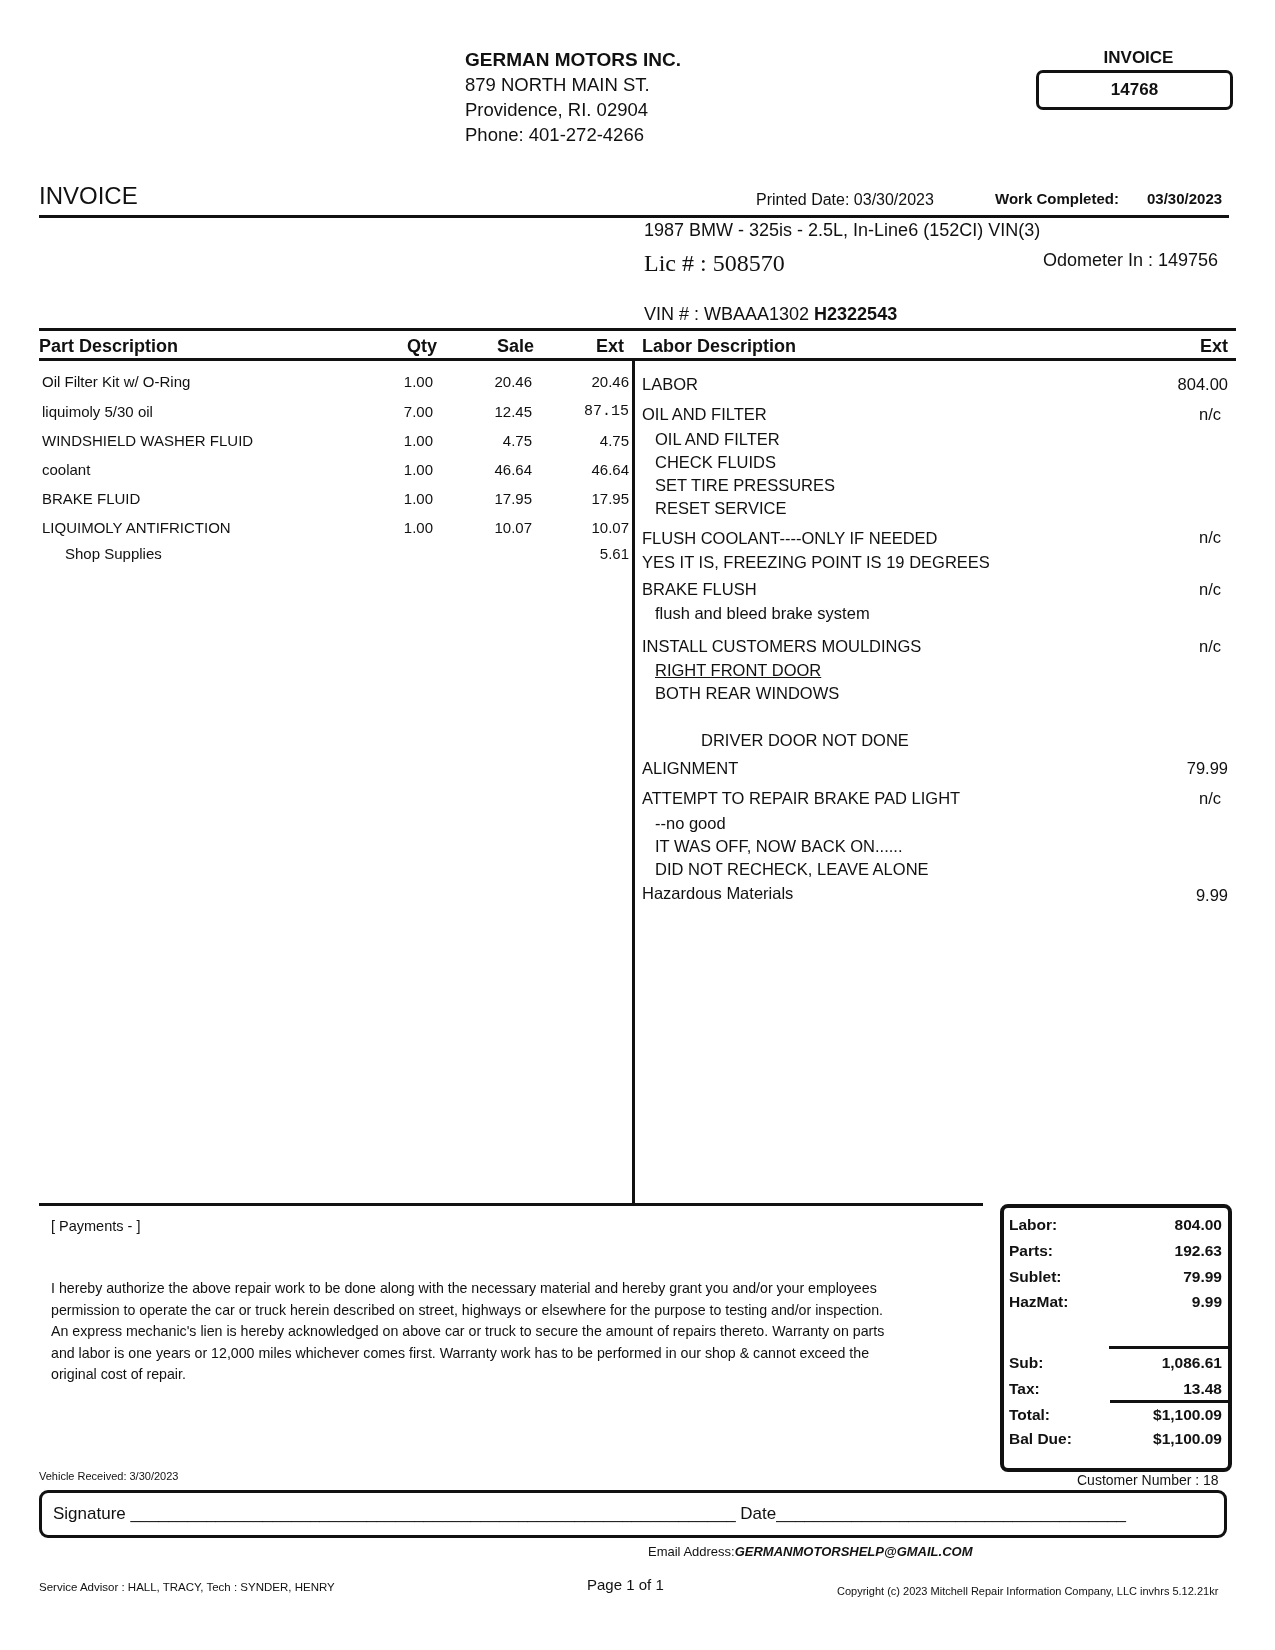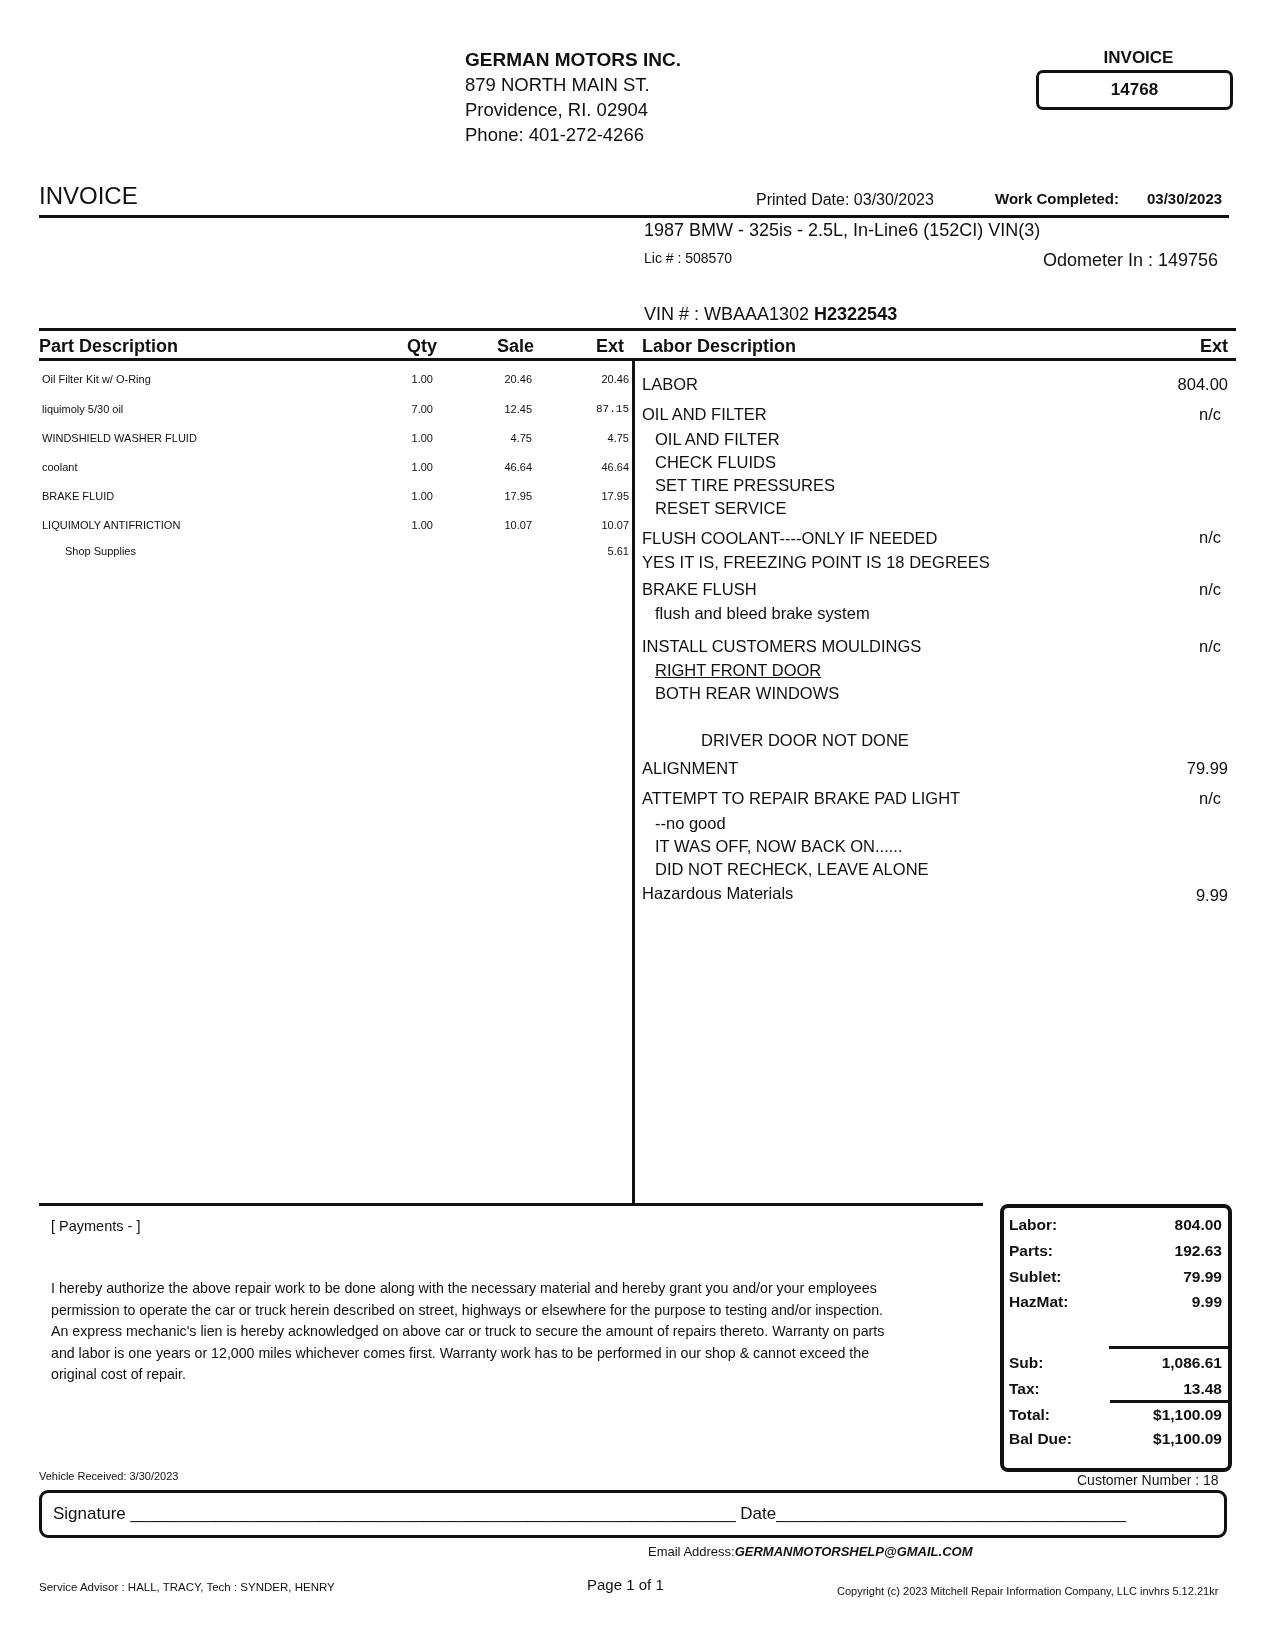--- a/index.html
+++ b/index.html
@@ -15,32 +15,32 @@
   .inv-box { left: 1036px; top: 70px; width: 191px; height: 34px; border: 3px solid #111; border-radius: 7px;
              text-align: center; font-weight: bold; font-size: 17px; line-height: 34px; }
 
   .title { left: 39px; top: 182px; font-size: 24px; }
   .printed { left: 756px; top: 191px; font-size: 16px; }
   .work-label { left: 995px; top: 190px; font-size: 15px; font-weight: bold; }
   .work-date { left: 1147px; top: 190px; font-size: 15px; font-weight: bold; }
   .rule-top { left: 39px; top: 215px; width: 1190px; height: 3px; background: #111; }
 
   .vehicle { left: 644px; top: 220px; font-size: 18px; }
-  .lic { left: 644px; top: 250px; font-size: 14px; }
+  .lic { left: 644px; top: 250px; font-size: 24px; font-family: Liberation Serif, serif; }
   .odo { left: 1043px; top: 250px; font-size: 18px; }
   .vin { left: 644px; top: 304px; font-size: 18px; }
   .vin .vin-bold { font-weight: bold; }
 
   .rule-head-top { left: 39px; top: 328px; width: 1197px; height: 3px; background: #111; }
   .rule-head-bot { left: 39px; top: 358px; width: 1197px; height: 3px; background: #111; }
   .th { top: 336px; font-size: 18px; font-weight: bold; }
 
   .col-divider { left: 632px; top: 361px; width: 3px; height: 844px; background: #111; }
 
-  .part-row { font-size: 11px; }
+  .part-row { font-size: 15px; }
   .labor-row { font-size: 16.5px; }
 
   .rule-mid { left: 39px; top: 1203px; width: 944px; height: 3px; background: #111; }
 
   .payments { left: 51px; top: 1218px; font-size: 14.5px; }
   .disclaimer { left: 51px; top: 1278px; width: 840px; font-size: 14.2px; line-height: 21.6px; white-space: normal; }
 
   .totals-box { left: 1000px; top: 1204px; width: 224px; height: 260px; border: 4px solid #111; border-radius: 8px; }
   .tot-label { font-size: 15.5px; font-weight: bold; }
   .tot-val { font-size: 15.5px; font-weight: bold; text-align: right; width: 140px; }
@@ -136,21 +136,21 @@
   <div class="abs labor-row" style="left:642px;top:405px;">OIL AND FILTER</div>
   <div class="abs labor-row r" style="left:1150px;top:405px;width:71px;">n/c</div>
 
   <div class="abs labor-row" style="left:655px;top:430px;">OIL AND FILTER</div>
   <div class="abs labor-row" style="left:655px;top:453px;">CHECK FLUIDS</div>
   <div class="abs labor-row" style="left:655px;top:476px;">SET TIRE PRESSURES</div>
   <div class="abs labor-row" style="left:655px;top:499px;">RESET SERVICE</div>
 
   <div class="abs labor-row" style="left:642px;top:529px;">FLUSH COOLANT----ONLY IF NEEDED</div>
   <div class="abs labor-row r" style="left:1150px;top:528px;width:71px;">n/c</div>
-  <div class="abs labor-row" style="left:642px;top:553px;">YES IT IS, FREEZING POINT IS 18 DEGREES</div>
+  <div class="abs labor-row" style="left:642px;top:553px;">YES IT IS, FREEZING POINT IS 19 DEGREES</div>
 
   <div class="abs labor-row" style="left:642px;top:580px;">BRAKE FLUSH</div>
   <div class="abs labor-row r" style="left:1150px;top:580px;width:71px;">n/c</div>
   <div class="abs labor-row" style="left:655px;top:604px;">flush and bleed brake system</div>
 
   <div class="abs labor-row" style="left:642px;top:637px;">INSTALL CUSTOMERS MOULDINGS</div>
   <div class="abs labor-row r" style="left:1150px;top:637px;width:71px;">n/c</div>
   <div class="abs labor-row" style="left:655px;top:661px;text-decoration:underline;">RIGHT FRONT DOOR</div>
   <div class="abs labor-row" style="left:655px;top:684px;">BOTH REAR WINDOWS</div>
   <div class="abs labor-row" style="left:655px;top:731px;margin-left:46px;">DRIVER DOOR NOT DONE</div>

